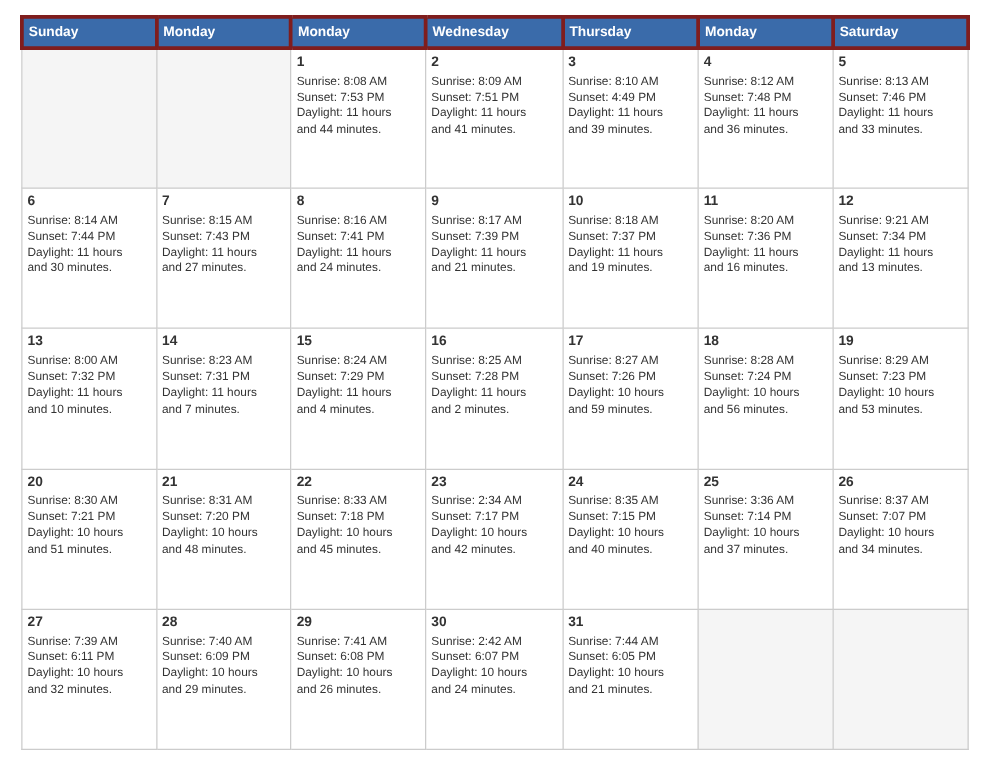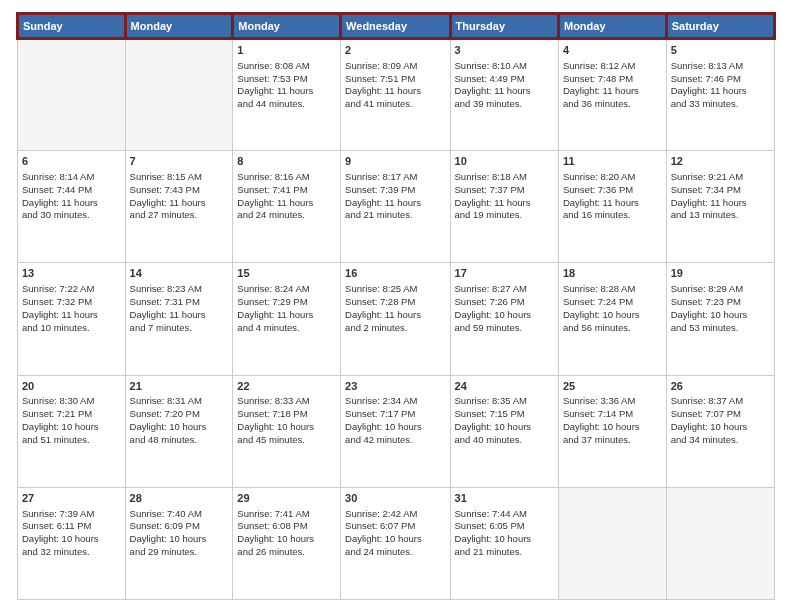--- a/index.html
+++ b/index.html
@@ -183,21 +183,21 @@
             <span class="day-num">12</span>
             <div>Sunrise: 9:21 AM</div>
             <div>Sunset: 7:34 PM</div>
             <div>Daylight: 11 hours</div>
             <div>and 13 minutes.</div>
           </td>
         </tr>
         <tr>
           <td>
             <span class="day-num">13</span>
-            <div>Sunrise: 7:22 AM</div>
+            <div>Sunrise: 8:00 AM</div>
             <div>Sunset: 7:32 PM</div>
             <div>Daylight: 11 hours</div>
             <div>and 10 minutes.</div>
           </td>
           <td>
             <span class="day-num">14</span>
             <div>Sunrise: 8:23 AM</div>
             <div>Sunset: 7:31 PM</div>
             <div>Daylight: 11 hours</div>
             <div>and 7 minutes.</div>

